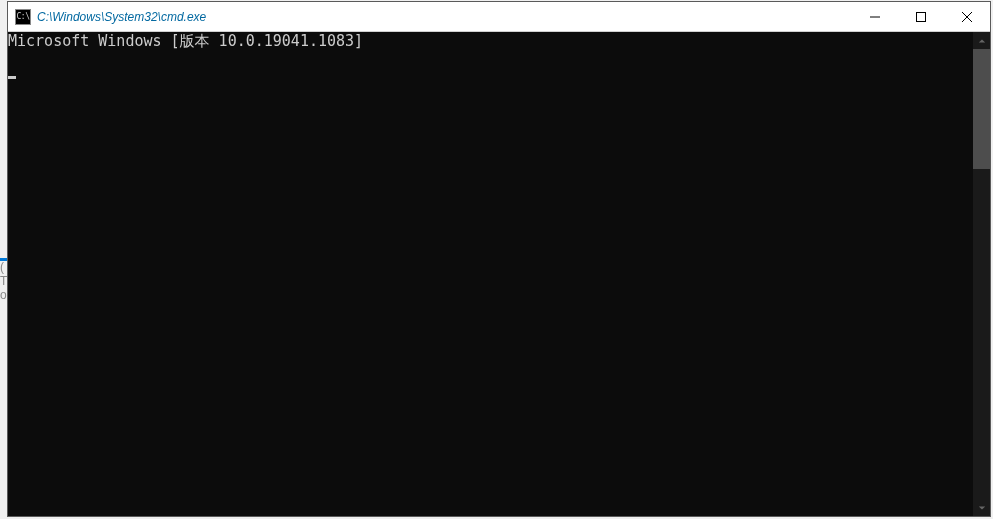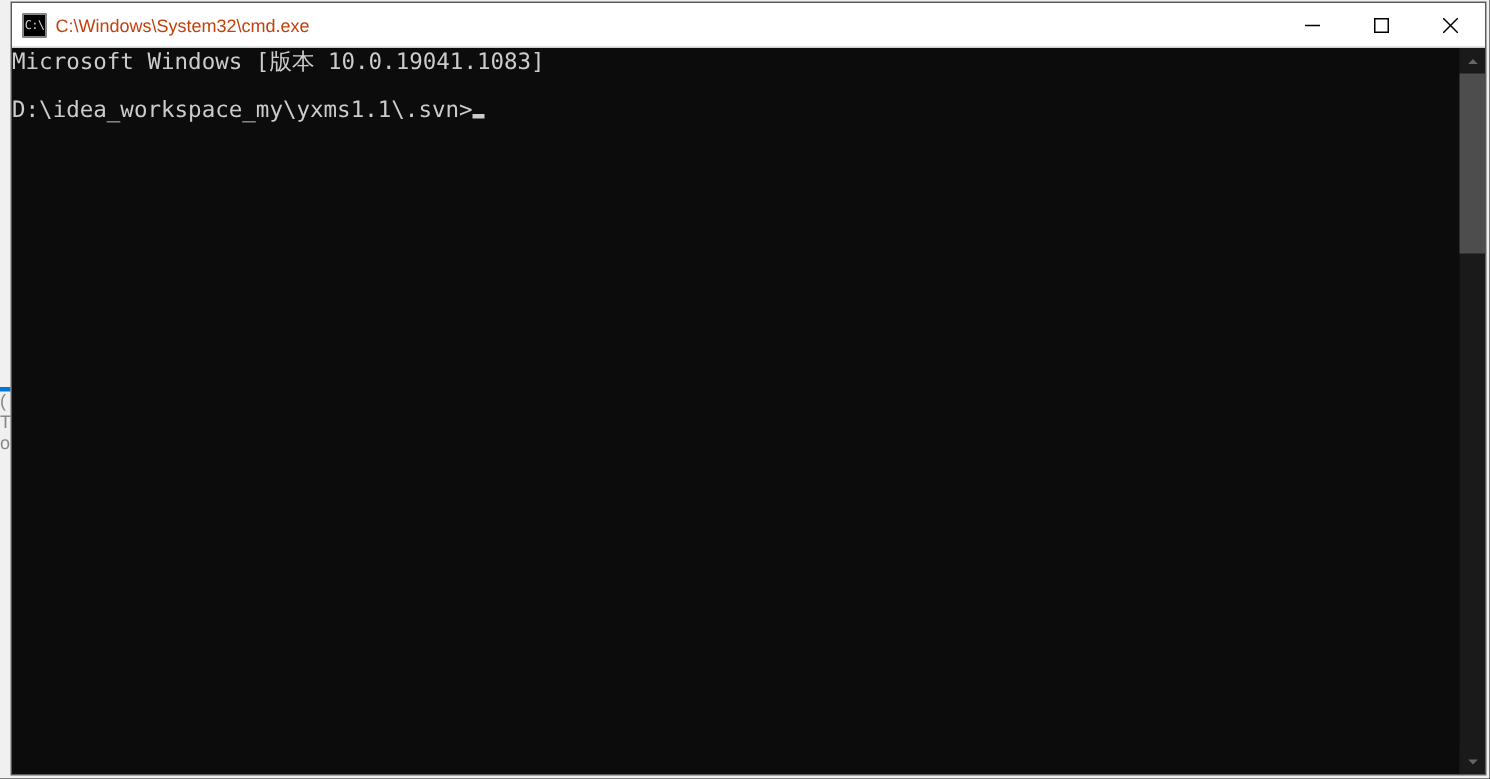--- a/index.html
+++ b/index.html
@@ -56,24 +56,25 @@
     align-items: center;
     justify-content: center;
     font-size: 8px;
     color: #ccc;
     font-family: monospace;
     letter-spacing: -0.5px;
     border: 1px solid #888;
   }
   .titlebar-text {
     font-size: 12px;
-    color: #c2410c;
+    color: #0369a1;
     flex: 1;
     white-space: nowrap;
     overflow: hidden;
+    font-style: italic;
   }
   .window-controls {
     display: flex;
     height: 100%;
   }
   .win-btn {
     width: 46px;
     height: 100%;
     display: flex;
     align-items: center;
@@ -162,21 +163,21 @@
       <button class="win-btn close">
         <svg viewBox="0 0 10 10">
             <line x1="0" y1="0" x2="10" y2="10" stroke="#000" stroke-width="1"></line>
             <line x1="10" y1="0" x2="0" y2="10" stroke="#000" stroke-width="1"></line>
           </svg>
       </button>
     </div>
   </div>
 
   <div class="client-area">
-    <div class="terminal"><div class="line">Microsoft Windows [版本 10.0.19041.1083]</div><div class="line"></div><div class="line"><span>D:\idea_workspace_my\yxms1.1\.svn&gt;</span><span class="cursor"></span></div></div>
+    <div class="terminal"><div class="line">Microsoft Windows [版本 10.0.19041.1083]</div><div class="line"></div><div class="line"><span class="cursor"></span></div></div>
 
     <div class="scrollbar">
       <div class="scroll-arrow up">
         <svg viewBox="0 0 10 10">
             <path d="M1 7 L5 3 L9 7"></path>
           </svg>
       </div>
       <div class="scroll-thumb"></div>
       <div class="scroll-arrow down">
         <svg viewBox="0 0 10 10">

